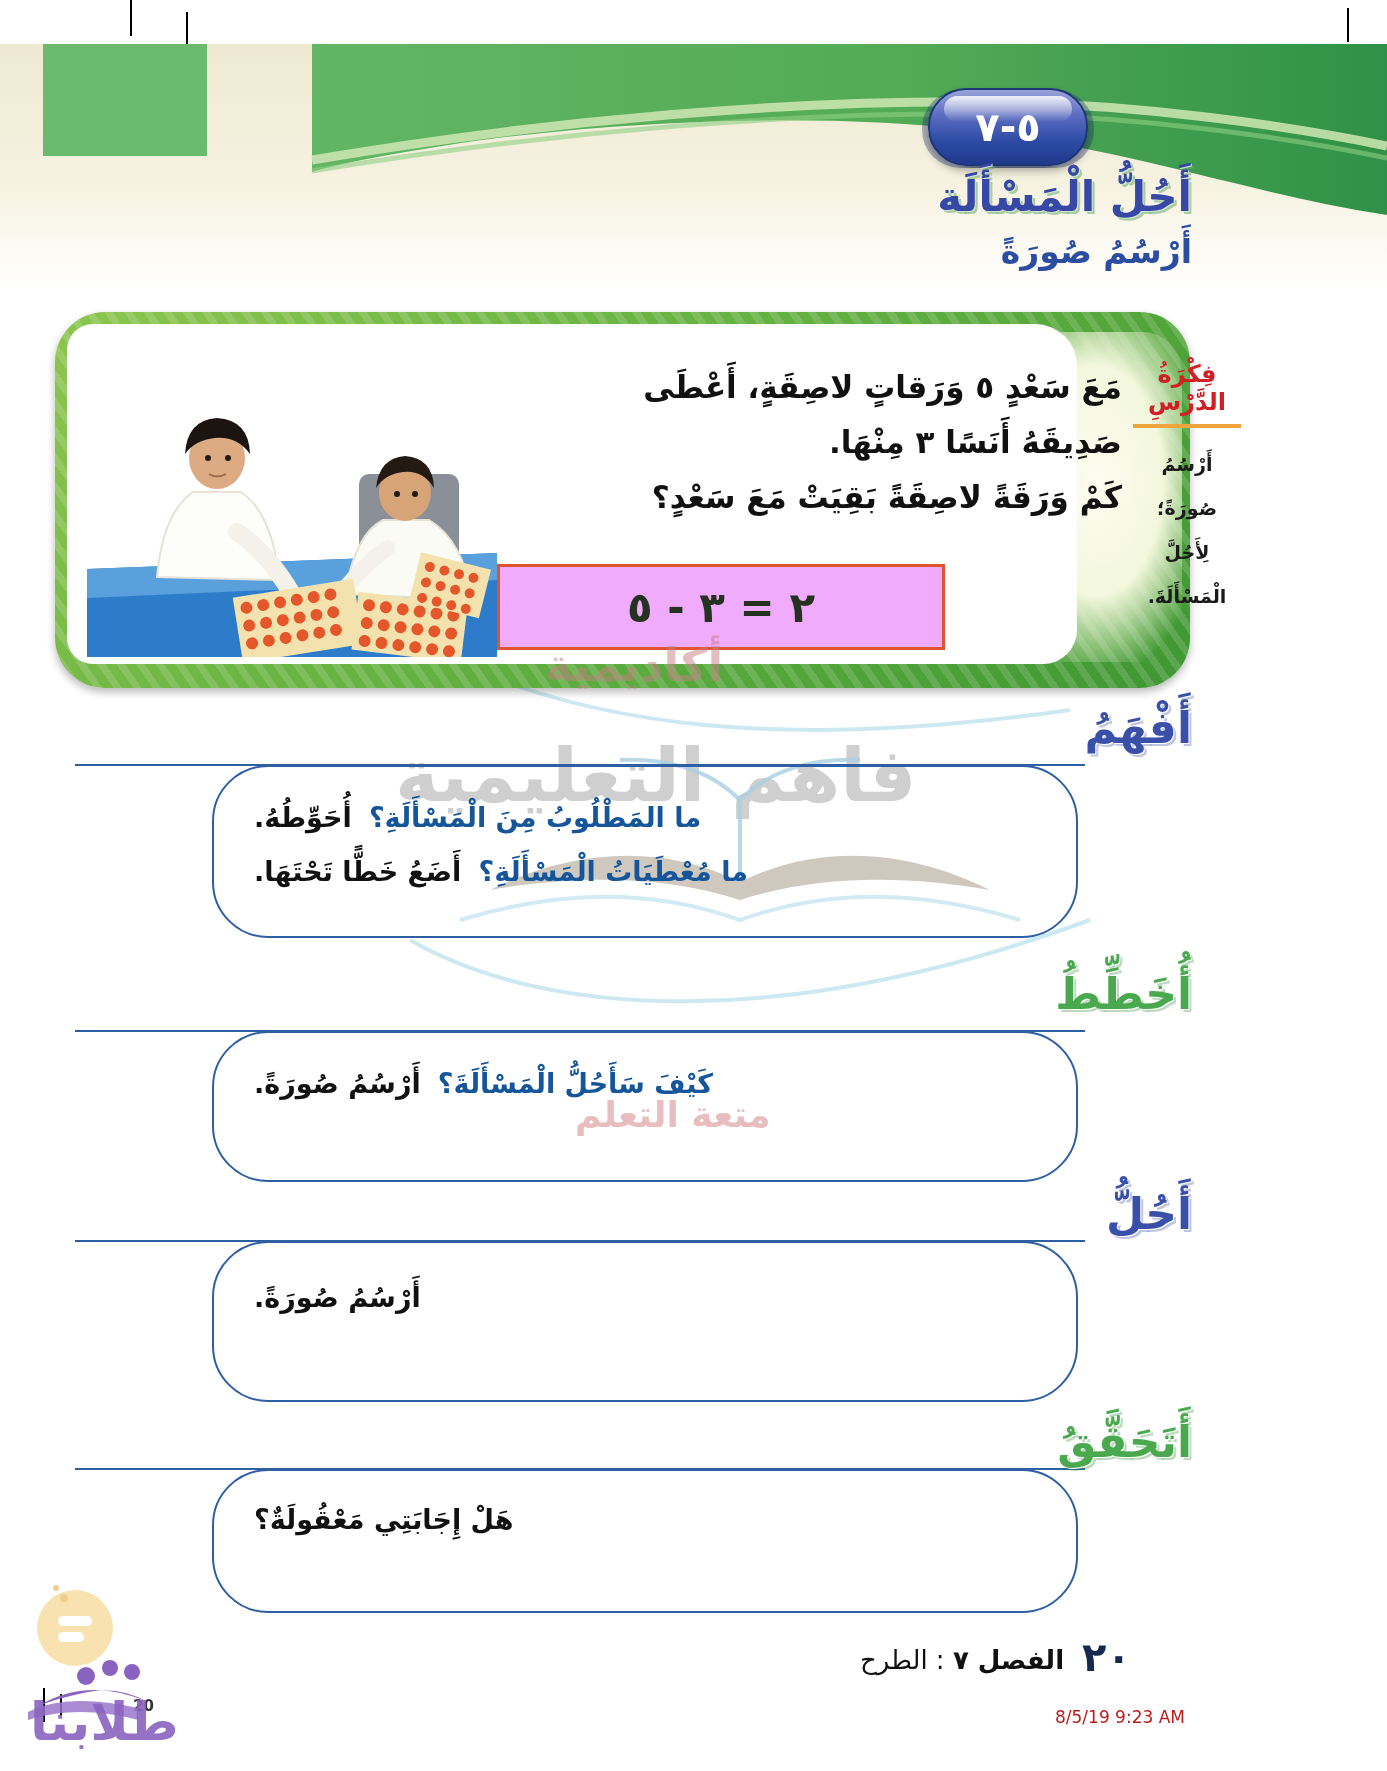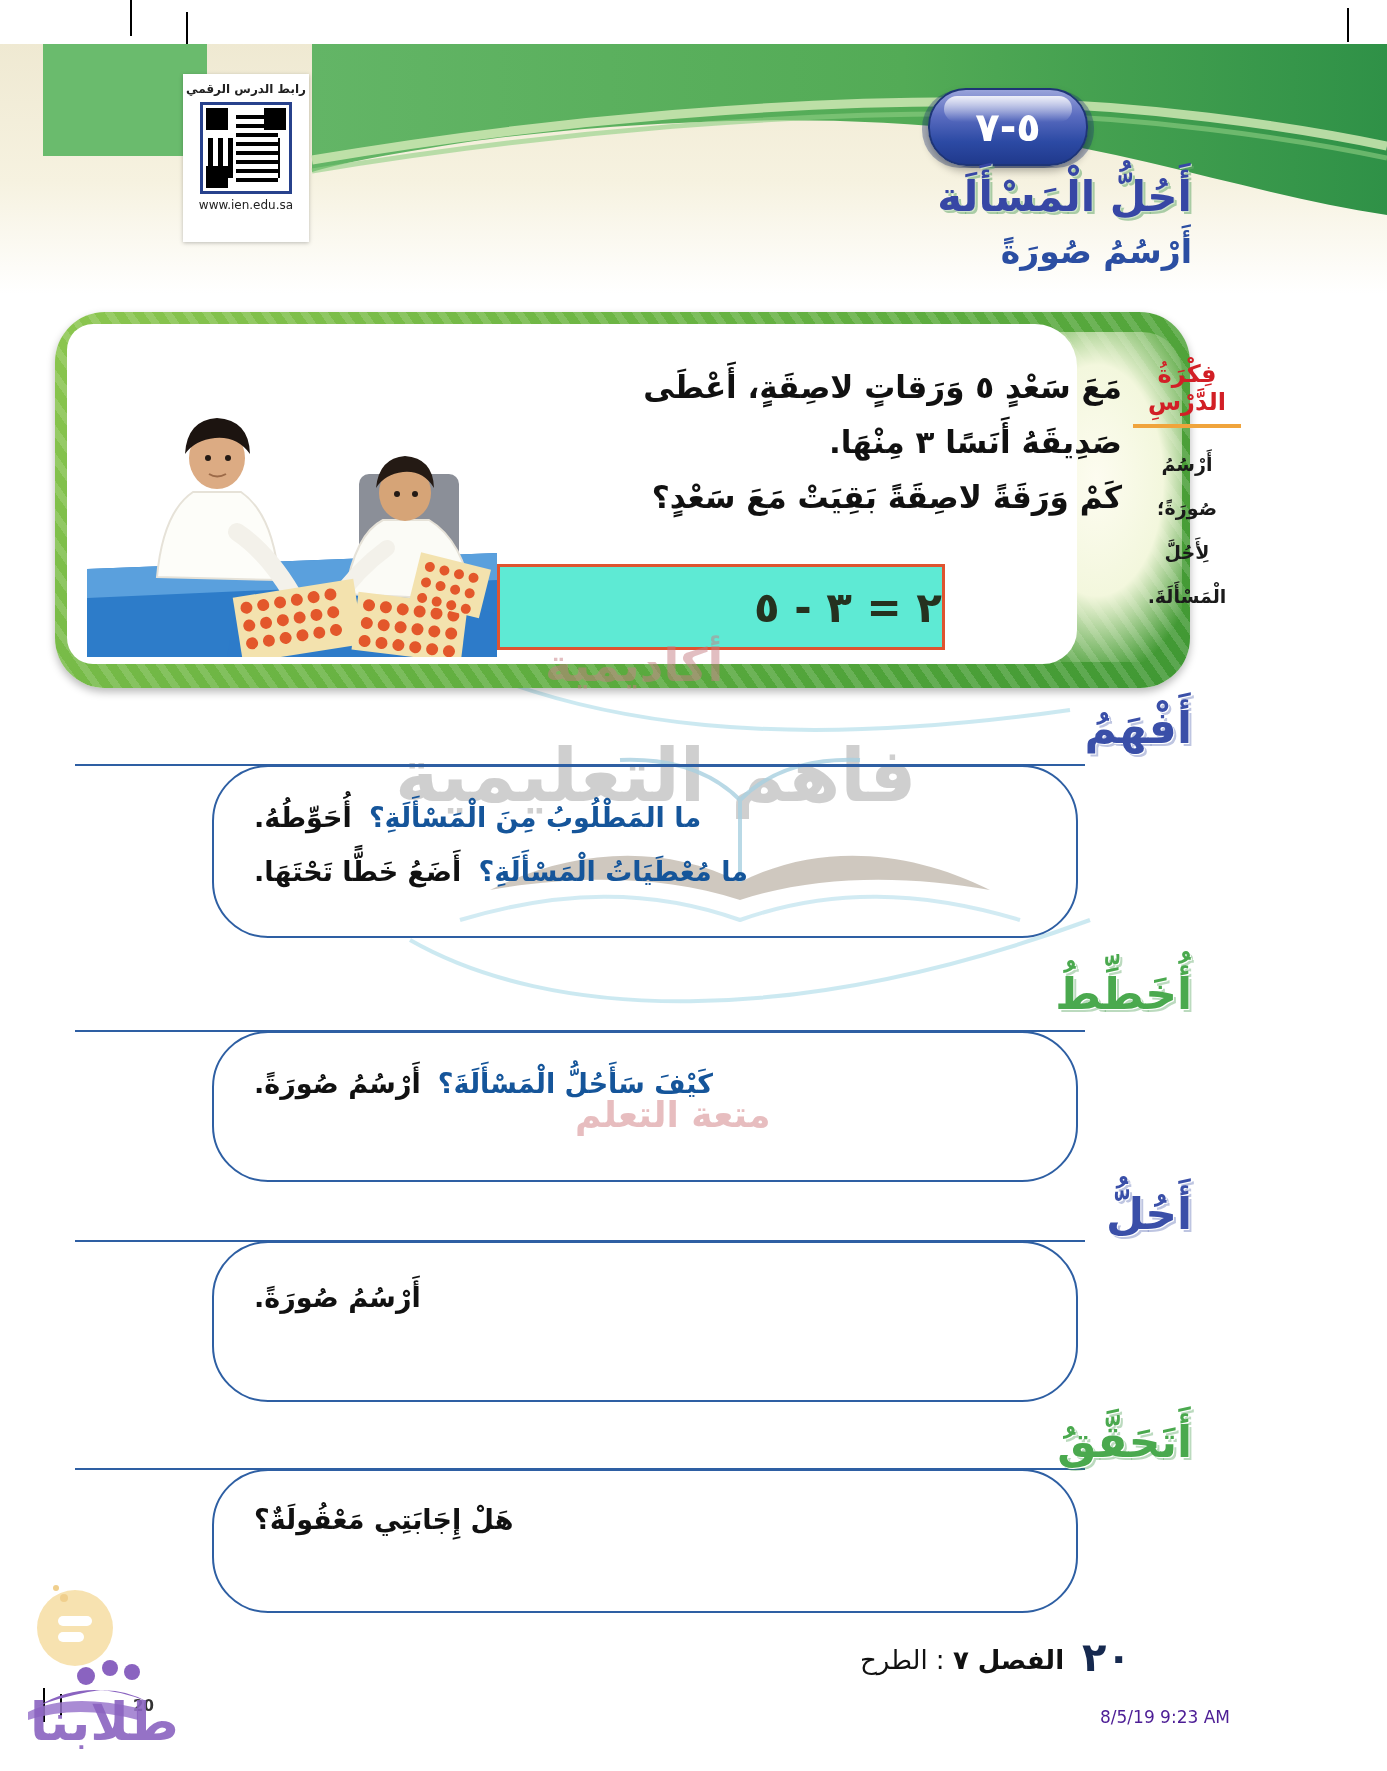--- a/index.html
+++ b/index.html
@@ -50,22 +50,22 @@
            linear-gradient(135deg,#8cc64f 0%,#6ab443 40%,#55a73c 70%,#3f9733 100%);
          box-shadow:0 4px 8px rgba(0,0,0,.28);z-index:2;}
   .panel-light{position:absolute;right:8px;top:20px;width:190px;height:330px;border-radius:40px;
          background:radial-gradient(ellipse at 55% 45%,#fdfcf0 0%,#f3f7dd 45%,rgba(240,247,215,0) 78%);}
   .inner-white{position:absolute;left:12px;top:12px;width:1010px;height:340px;background:#fff;
          border-radius:26px 42px 34px 26px;}
 
   .photo{position:absolute;left:20px;top:38px;width:410px;height:295px;}
   .prob-lines{position:absolute;left:480px;top:36px;width:575px;text-align:right;
         font-size:31px;line-height:55px;font-weight:600;color:#111;}
-  .equation{position:absolute;left:430px;top:240px;width:442px;height:80px;background:#5eead4;
-        border:3px solid #df5430;display:flex;align-items:center;justify-content:flex-start;}
+  .equation{position:absolute;left:430px;top:240px;width:442px;height:80px;background:#f0abfc;
+        border:3px solid #df5430;display:flex;align-items:center;justify-content:center;}
   .equation span{font-size:42px;font-weight:600;color:#25321f;direction:ltr;letter-spacing:6px;}
 
   .idea{position:absolute;left:1076px;top:48px;width:112px;text-align:center;}
   .idea-title{font-size:24px;font-weight:800;color:#d21f26;}
   .idea-underline{width:108px;height:4px;background:#f0a43c;margin:8px auto 14px;}
   .idea-line{font-size:19px;font-weight:700;color:#1a1a1a;line-height:44px;}
 
   
   .wm1{position:absolute;left:545px;top:638px;font-size:46px;font-weight:700;color:#c77f85;opacity:.5;z-index:6;}
   .wm2{position:absolute;left:395px;top:732px;font-size:74px;font-weight:700;color:#a9a9a9;
@@ -81,21 +81,21 @@
   .step-box{position:absolute;left:212px;width:866px;border:2px solid #2e5fa3;border-radius:56px;
         box-sizing:border-box;z-index:2;background:transparent;}
   .qa{margin:0;text-align:left;font-size:27px;line-height:54px;}
   .q{color:#15559a;font-weight:800;}
   .a{color:#111;font-weight:700;}
 
   
   .footer-page{position:absolute;left:1082px;top:1634px;font-size:40px;font-weight:800;color:#16294f;}
   .footer-chapter{position:absolute;left:860px;top:1645px;width:210px;text-align:left;font-size:26px;color:#111;}
   .footer-chapter b{font-weight:800;}
-  .footer-date{position:absolute;left:1100px;top:1707px;font-size:17px;color:#4c1d95;direction:ltr;}
+  .footer-date{position:absolute;left:1055px;top:1707px;font-size:17px;color:#b91c1c;direction:ltr;}
   .footer-corner{position:absolute;left:133px;top:1697px;font-size:15px;color:#333;direction:ltr;z-index:2;font-weight:bold;}
 
   
   .logo{position:absolute;left:28px;top:1580px;width:200px;height:191px;z-index:5;}
   .logo-text{position:absolute;left:2px;top:112px;font-size:52px;font-weight:800;color:#8a63c0;opacity:.9;text-align:center;}
 </style>
 </head>
 <body>
 
 <div class="page">
@@ -118,27 +118,20 @@
           <stop offset="0.55" stop-color="#53ab56"></stop>
           <stop offset="1" stop-color="#2f9147"></stop>
       </linearGradient>
     </defs>
     <path d="M312,44 L1387,44 L1387,215 C1260,196 1130,150 980,131 C790,108 560,126 430,148 C380,156 338,164 312,172 Z" fill="url(#bandg)"></path>
     <path d="M312,160 C560,118 800,100 990,102 C1140,104 1290,126 1387,146" fill="none" stroke="#cfe8b4" stroke-width="9" opacity="0.85"></path>
     <path d="M312,171 C560,130 800,112 990,114 C1140,116 1290,138 1387,158" fill="none" stroke="#8fce84" stroke-width="5" opacity="0.6"></path>
   </svg>
   <div class="green-rect"></div>
 
-  <div class="qr-card">
-    <div class="qr-label">رابط الدرس الرقمي</div>
-    <div class="qr-box">
-        <div class="qr-pix"></div>
-      </div>
-    <div class="qr-url">www.ien.edu.sa</div>
-  </div>
 
   <div class="pill">
     <span>٥-٧</span>
   </div>
 
   <div class="page-title">أَحُلُّ الْمَسْأَلَة</div>
   <div class="page-subtitle">أَرْسُمُ صُورَةً</div>
 
   <div class="panel">
     <div class="panel-light"></div>

